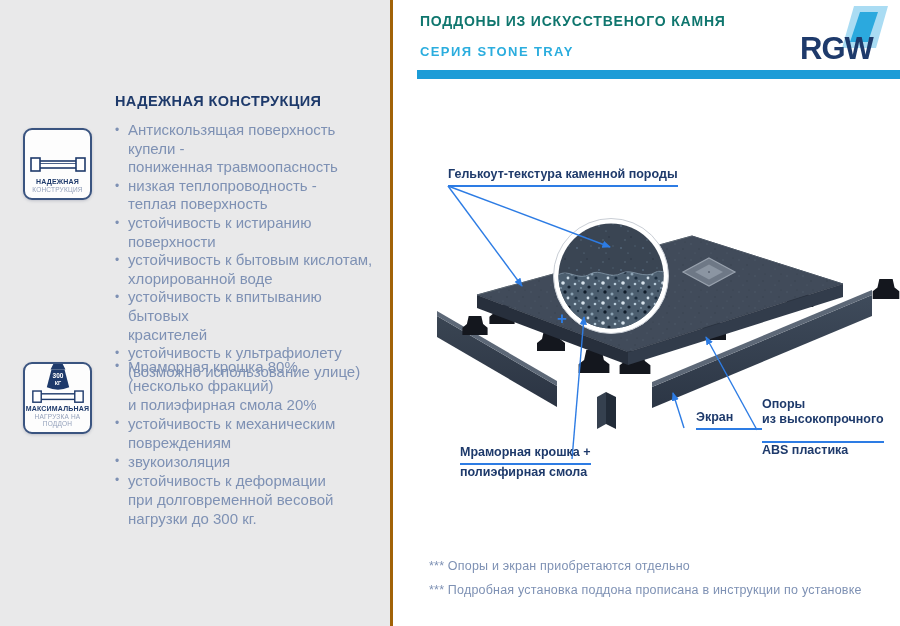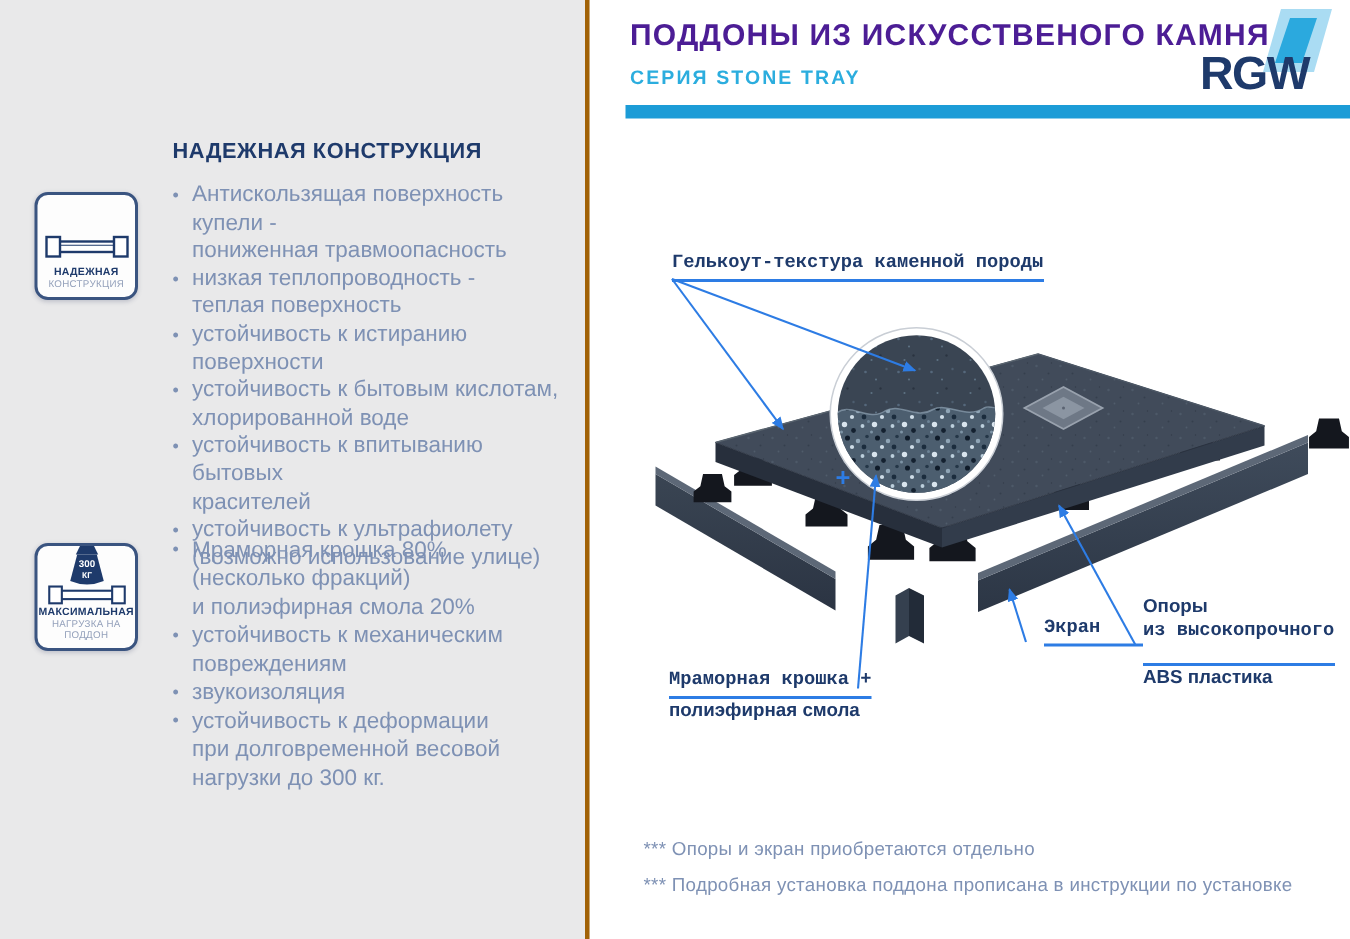--- a/index.html
+++ b/index.html
@@ -38,39 +38,39 @@
     padding-bottom:5px;
   }
   .icon-card.c1 { top:128px; }
   .icon-card.c2 { top:362px; }
   .icon-card svg { display:block; }
   .icon-label-bold  { font-size:7px;  font-weight:bold; color:#1e3a6b; letter-spacing:.2px; text-align:center; }
   .icon-label-light { font-size:6.5px; color:#94a1bb; letter-spacing:.2px; text-align:center; margin-top:1px; }
   
   .page-title {
     position:absolute; left:420px; top:13px;
-    font-size:20px; font-weight:bold; color:#4c1d95; letter-spacing:.8px;
+    font-size:14px; font-weight:bold; color:#0f766e; letter-spacing:.8px;
   }
   .series-subtitle {
     position:absolute; left:420px; top:44px;
     font-size:13px; font-weight:bold; color:#2badde; letter-spacing:1.4px;
   }
   .header-bar {
     position:absolute; left:417px; top:70px; width:483px; height:9px; background:#1c9cd7;
   }
   .logo { position:absolute; left:798px; top:4px; width:96px; height:62px; }
   
   .diagram-svg { position:absolute; left:400px; top:85px; }
   .callout-label {
     position:absolute; color:#1e3a6b; font-weight:bold; font-size:12.5px;
     line-height:15px; z-index:5;
   }
-  .u2 { border-bottom:2px solid #2d7ce4; padding-bottom:3px; display:inline-block;font-family:Liberation Mono, monospace; }
+  .u2 { border-bottom:2px solid #2d7ce4; padding-bottom:3px; display:inline-block; }
   .lbl-gelcoat  { left:448px; top:167px; }
-  .lbl-marble   { left:446px; top:445px; }
+  .lbl-marble   { left:460px; top:445px; }
   .lbl-screen   { left:696px; top:410px; width:66px; text-align:left; }
   .lbl-supports { left:762px; top:397px; }
   .plus-sign {
     position:absolute; left:557px; top:309px; z-index:6;
     color:#2d7ce4; font-size:17px; font-weight:bold;
   }
   
   .footnote {
     position:absolute; left:429px; font-size:12.5px; color:#7e91b4; letter-spacing:.2px;
   }

